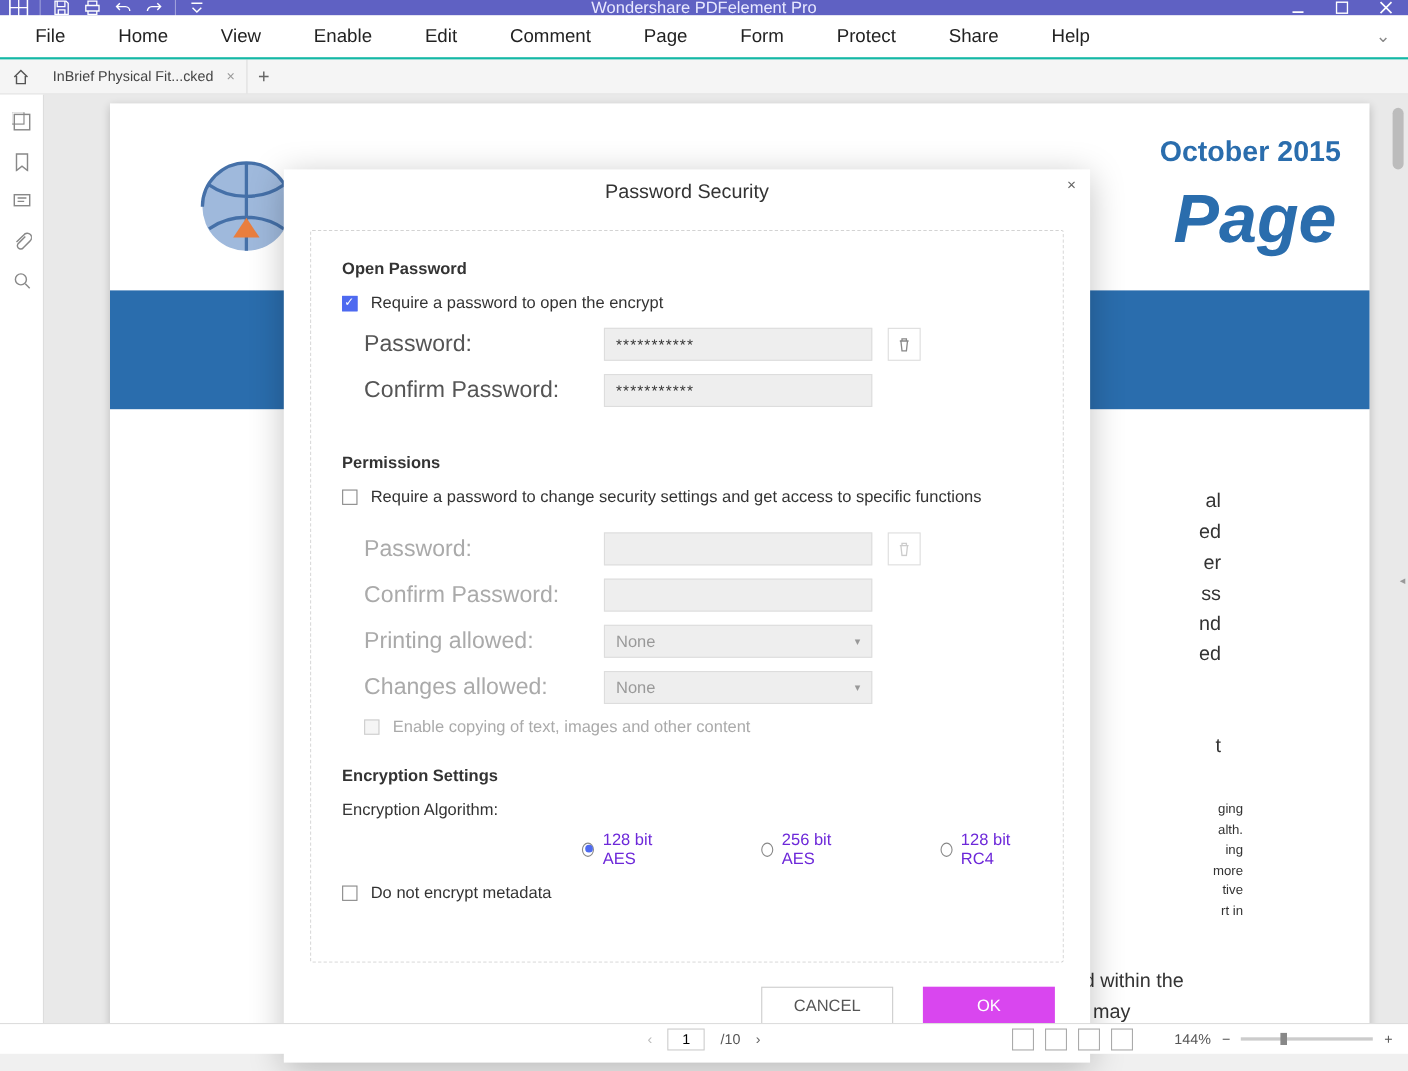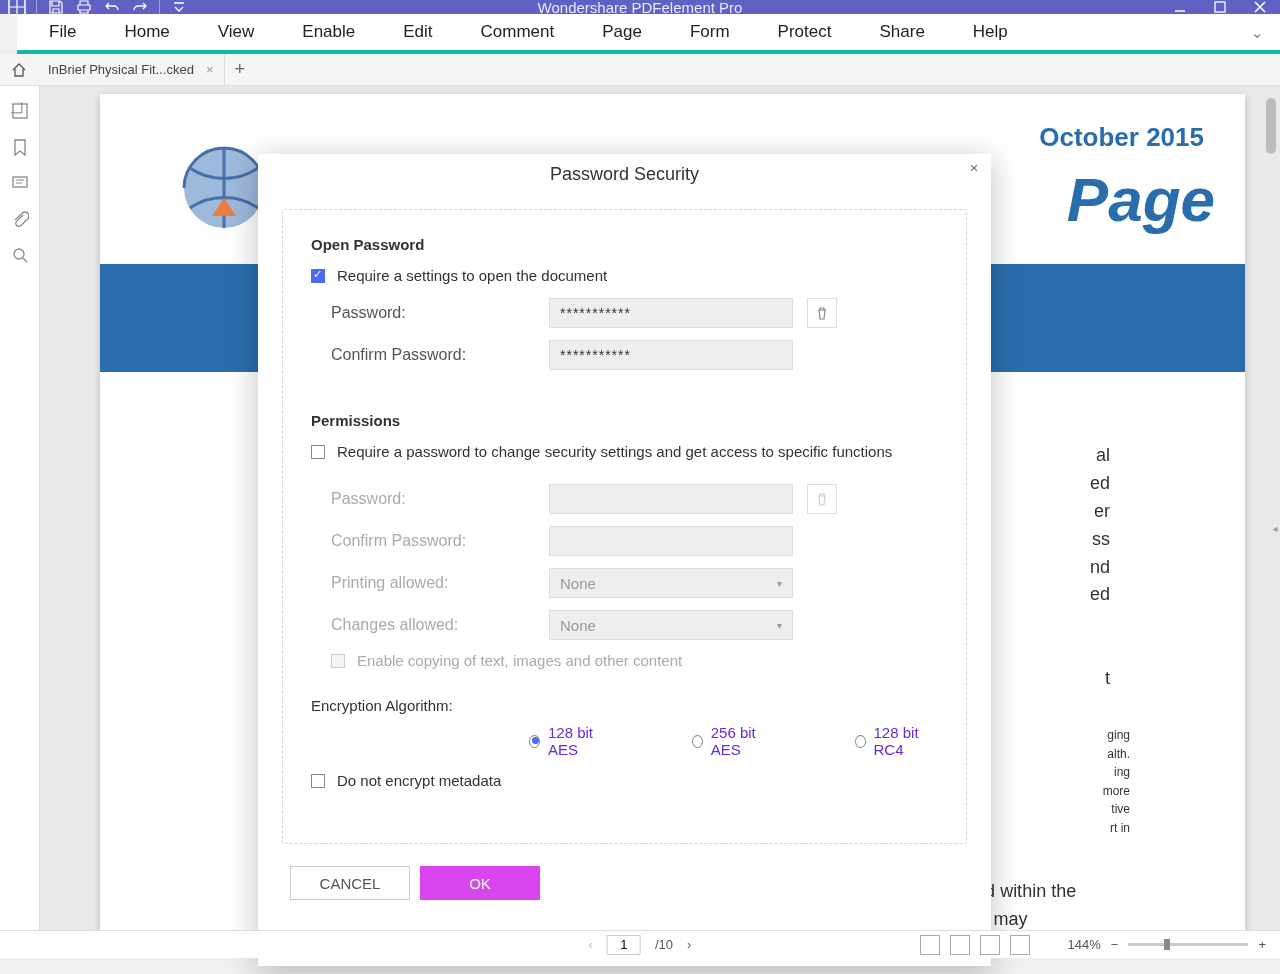--- a/index.html
+++ b/index.html
@@ -7,39 +7,39 @@
 
 
 .title-bar { height: 14px; background: #5f61c3; display: flex; align-items: center; color: #fff; position: relative; }
 .title-bar .qat { display: flex; align-items: center; gap: 10px; padding-left: 8px; }
 .title-bar .qat .q-icon { width: 18px; height: 18px; display:flex; align-items:center; justify-content:center; }
 .title-bar .app-title { position: absolute; left: 50%; transform: translateX(-50%); font-size: 15px; color: #e8e8ff; }
 .title-bar .win-controls { margin-left: auto; display: flex; }
 .title-bar .win-controls div { width: 40px; height: 30px; display:flex; align-items:center; justify-content:center; }
 
 
-.menu-bar { height: 40px; background: #fff; display:flex; align-items:center; padding: 0 8px; border-bottom: 4px solid #14b8a6; position: relative; margin-left: 17px; }
+.menu-bar { height: 40px; background: #fff; display:flex; align-items:center; padding: 0 8px; border-bottom: 2px solid #14b8a6; position: relative; }
 .menu-bar .item { padding: 0 24px; font-size: 17px; color: #222; }
 .menu-bar .more { position: absolute; right: 16px; color: #888; }
 
 
 .tab-strip { height: 32px; background: #f5f5f5; display:flex; align-items:center; border-bottom:1px solid #ddd; }
 .tab-strip .home-btn { width: 38px; display:flex; align-items:center; justify-content:center; }
 .tab-strip .tab { display:flex; align-items:center; padding: 0 10px; height: 100%; border-right: 1px solid #ddd; font-size: 13px; color:#444; }
 .tab-strip .tab .x { margin-left: 12px; color: #999; }
 .tab-strip .add-tab { padding: 0 10px; color:#666; font-size: 18px; }
 
 
 .body-area { position: relative; height: calc(974px - 30px - 40px - 32px - 28px); background: #eee; display:flex; }
 .left-sidebar { width: 40px; background: #fff; border-right: 1px solid #ddd; display:flex; flex-direction:column; align-items:center; gap: 14px; padding-top: 14px; }
 .left-sidebar .sb { width:22px; height:22px; display:flex; align-items:center; justify-content:center; }
 
 .doc-viewport { flex:1; position:relative; overflow:hidden; background:#e9e9e9; }
 .doc-page { position:absolute; left:60px; top:8px; width:1145px; background:#fff; box-shadow: 0 2px 8px rgba(0,0,0,.2); height: 900px; }
-.doc-date { position:absolute; right:41px; top:28px; font-size:26px; font-weight:700; color:#2a6dad; }
+.doc-date { position:absolute; right:26px; top:28px; font-size:26px; font-weight:700; color:#2a6dad; }
 .doc-brief { position:absolute; right:30px; top:70px; font-size:62px; font-weight:700; font-style:italic; color:#2a6dad; }
 .doc-logo { position:absolute; left:80px; top:50px; width:88px; height:88px; }
 .doc-sa { position:absolute; left:178px; top:56px; font-size:34px; color:#5a6570; font-weight:600; }
 .doc-em { position:absolute; left:178px; top:98px; font-size:18px; color:#d97a2c; letter-spacing:2px; }
 .doc-banner { position:absolute; left:0; top:170px; right:0; height:108px; background:#2a6dad; color:#fff; font-size:30px; font-weight:600; padding: 14px 170px; }
 .doc-subtitle { position:absolute; left:165px; top:296px; color:#2a6dad; font-size:22px; font-weight:700; }
 .doc-body { position:absolute; left:165px; right:135px; top:348px; font-size:18px; color:#333; line-height:1.55; }
 .doc-body p { margin-bottom: 18px; }
 .scroll-thumb { position:absolute; right:4px; top:12px; width:10px; height:56px; background:#bcbcbc; border-radius:5px; }
 .collapse-right { position:absolute; right:0; top:50%; width:10px; height:40px; display:flex; align-items:center; justify-content:center; color:#999; font-size:10px;}
@@ -63,34 +63,34 @@
 .dialog .dlg-body { margin: 18px 24px 0; border:1px dashed #d3d3d3; border-radius:2px; padding: 26px 28px 40px; }
 .dialog .section-title { font-size:15px; font-weight:600; color:#333; margin-bottom: 14px; }
 .dialog .row { display:flex; align-items:center; margin-bottom: 14px; }
 .dialog .cb { width:14px; height:14px; border:1px solid #888; margin-right: 12px; position:relative; }
 .dialog .cb.checked { background:#4e6af0; border-color:#4e6af0; }
 .dialog .cb.checked::after { content:"✓"; color:#fff; font-size:11px; position:absolute; left:1px; top:-2px; }
 .dialog .cb-label { font-size:15px; color:#333; }
 .dialog .cb-label.disabled { color:#aaa; }
 .dialog .cb.disabled { border-color:#ccc; background:#f5f5f5; }
 .dialog .field-row { display:flex; align-items:center; margin: 0 0 12px 20px; }
-.dialog .field-label { width: 218px; font-size:16px; color:#555; }
+.dialog .field-label { width: 218px; font-size:21px; color:#555; }
 .dialog .field-label.dim { color:#aaa; }
 .dialog .txt { width: 244px; height: 30px; background:#eeeeee; border:1px solid #ddd; padding: 0 10px; font-size:14px; color:#333; letter-spacing: 1px; }
 .dialog .txt.disabled { background:#eeeeee; color:#999; }
 .dialog .select { width:244px; height:30px; background:#eeeeee; border:1px solid #ddd; display:flex; align-items:center; justify-content:space-between; padding: 0 10px; font-size:15px; color:#666; }
 .dialog .select.disabled { color:#999; }
 .dialog .select .caret { font-size:10px; color:#999; }
 .dialog .trash-btn { width:30px; height:30px; border:1px solid #ddd; margin-left: 14px; display:flex; align-items:center; justify-content:center; }
 .dialog .trash-btn.disabled svg path { stroke:#ccc; }
 .dialog .radio-row { display:flex; gap: 80px; margin: 10px 0 14px 218px; }
 .dialog .radio-opt { display:flex; align-items:center; gap:8px; font-size:15px; color:#6d28d9; }
 .dialog .radio { width:13px; height:13px; border:1.5px solid #888; border-radius:50%; position:relative; }
 .dialog .radio.checked::after { content:""; width:7px; height:7px; background:#4e6af0; border-radius:50%; position:absolute; left:1.5px; top:1.5px; }
-.dialog .dlg-footer { display:flex; gap:10px; padding: 22px 32px; }
+.dialog .dlg-footer { display:flex; justify-content:flex-end; gap:27px; padding: 22px 32px; }
 .dialog .btn { width:120px; height:34px; display:flex; align-items:center; justify-content:center; font-size:15px; }
 .dialog .btn.cancel { border:1px solid #ccc; background:#fff; color:#555; }
 .dialog .btn.ok { background:#d946ef; color:#fff; }
 svg { display:block; }
 </style>
 </head>
 <body>
 
 <div class="title-bar">
   <div class="qat">
@@ -245,21 +245,21 @@
 
   <div class="dialog-backdrop">
     <div class="dialog">
       <div class="dlg-title">Password Security</div>
       <div class="dlg-close">×</div>
       <div class="dlg-body">
 
         <div class="section-title">Open Password</div>
         <div class="row">
           <div class="cb checked"></div>
-          <div class="cb-label">Require a settings to open the document</div>
+          <div class="cb-label">Require a password to open the encrypt</div>
         </div>
         <div class="field-row">
           <div class="field-label">Password:</div>
           <input class="txt" value="***********" style="">
           <div class="trash-btn">
               <svg width="14" height="14">
                 <path d="M3 4h8M5 4V2h4v2M4 4l1 9h4l1-9" fill="none" stroke="#888" stroke-width="1.2"></path>
               </svg>
             </div>
         </div>
@@ -303,20 +303,21 @@
               <span class="caret">▾</span>
             </div>
         </div>
         <div class="row" style="margin-left:20px; margin-top:10px;">
           <div class="cb disabled"></div>
           <div class="cb-label disabled">Enable copying of text, images and other content</div>
         </div>
 
         <div style="height:14px"></div>
 
+        <div class="section-title">Encryption Settings</div>
         <div class="row" style="margin-bottom:2px;">
           <span style="font-size:15px;color:#333">Encryption Algorithm:</span>
         </div>
         <div class="radio-row">
           <div class="radio-opt">
               <div class="radio checked"></div>
               <span>128 bit AES</span>
             </div>
           <div class="radio-opt">
               <div class="radio"></div>

